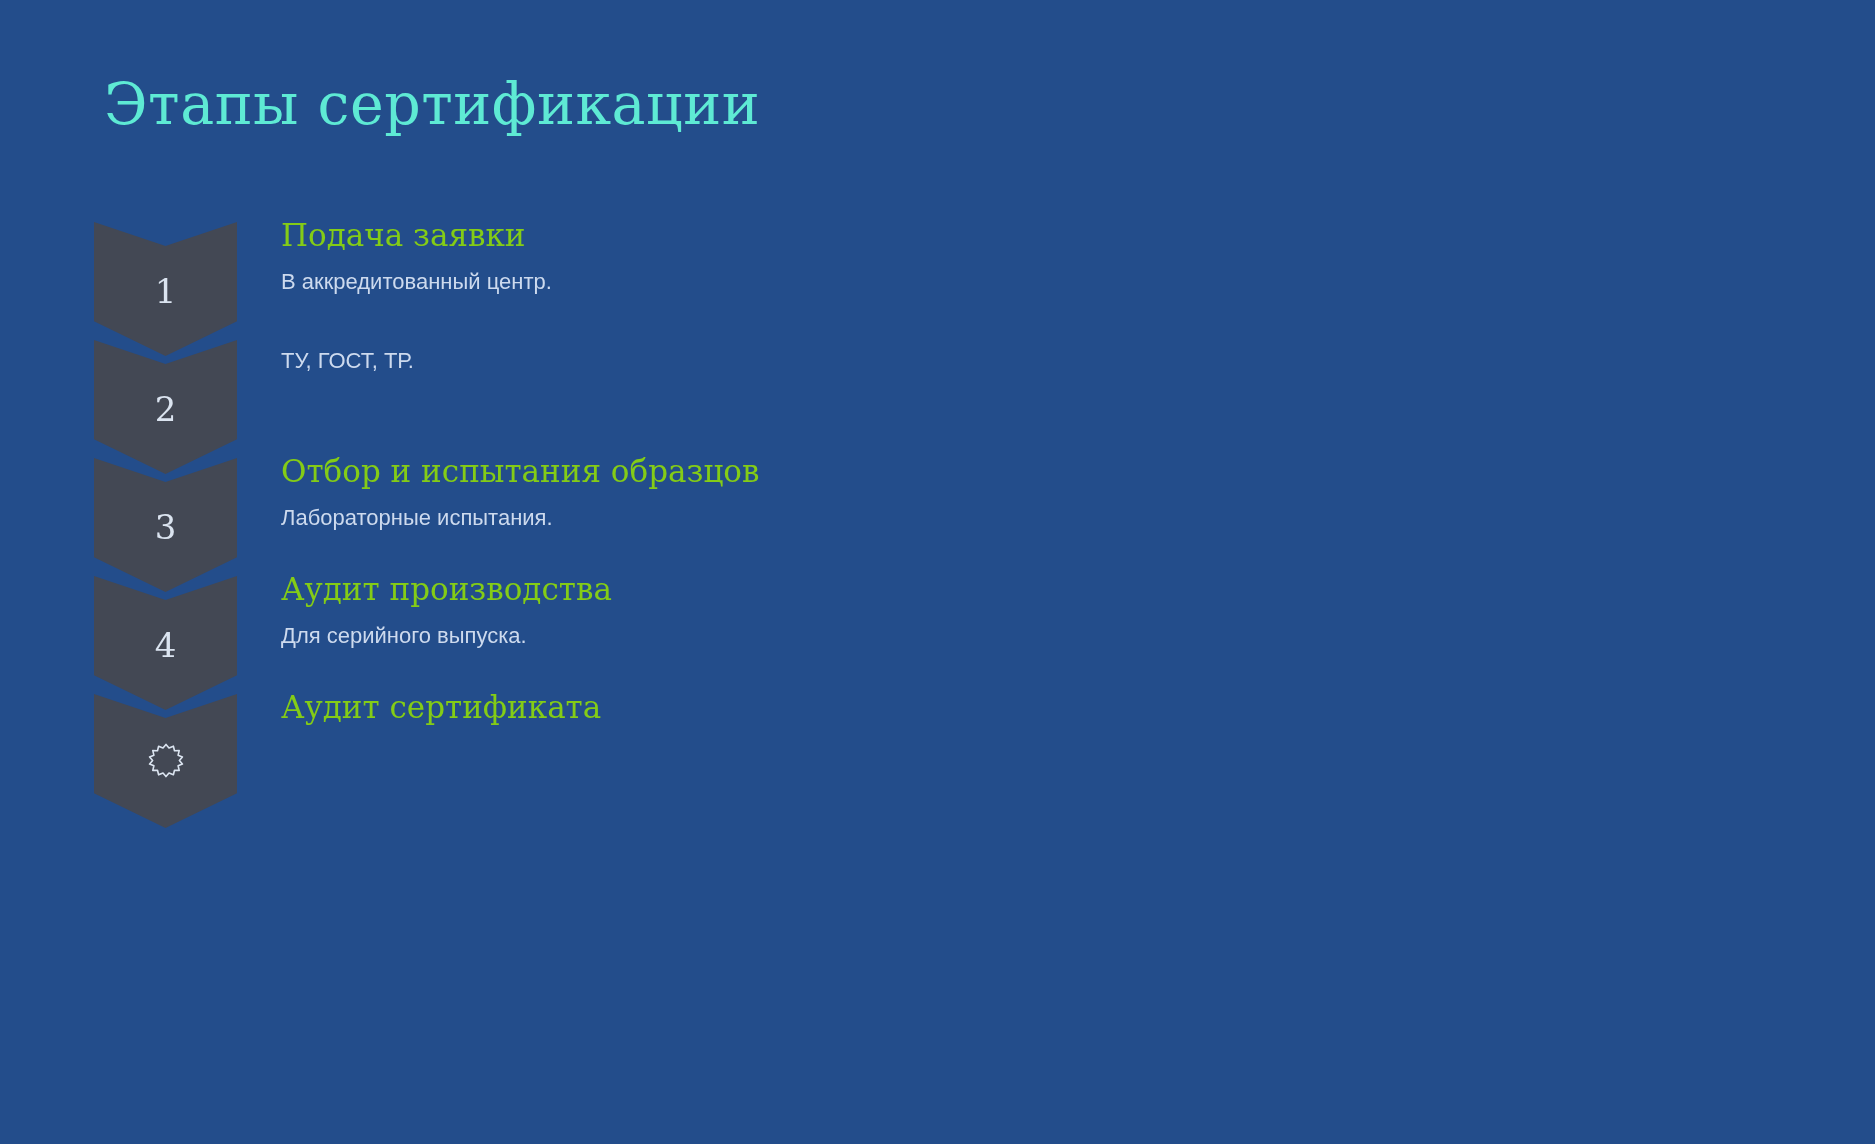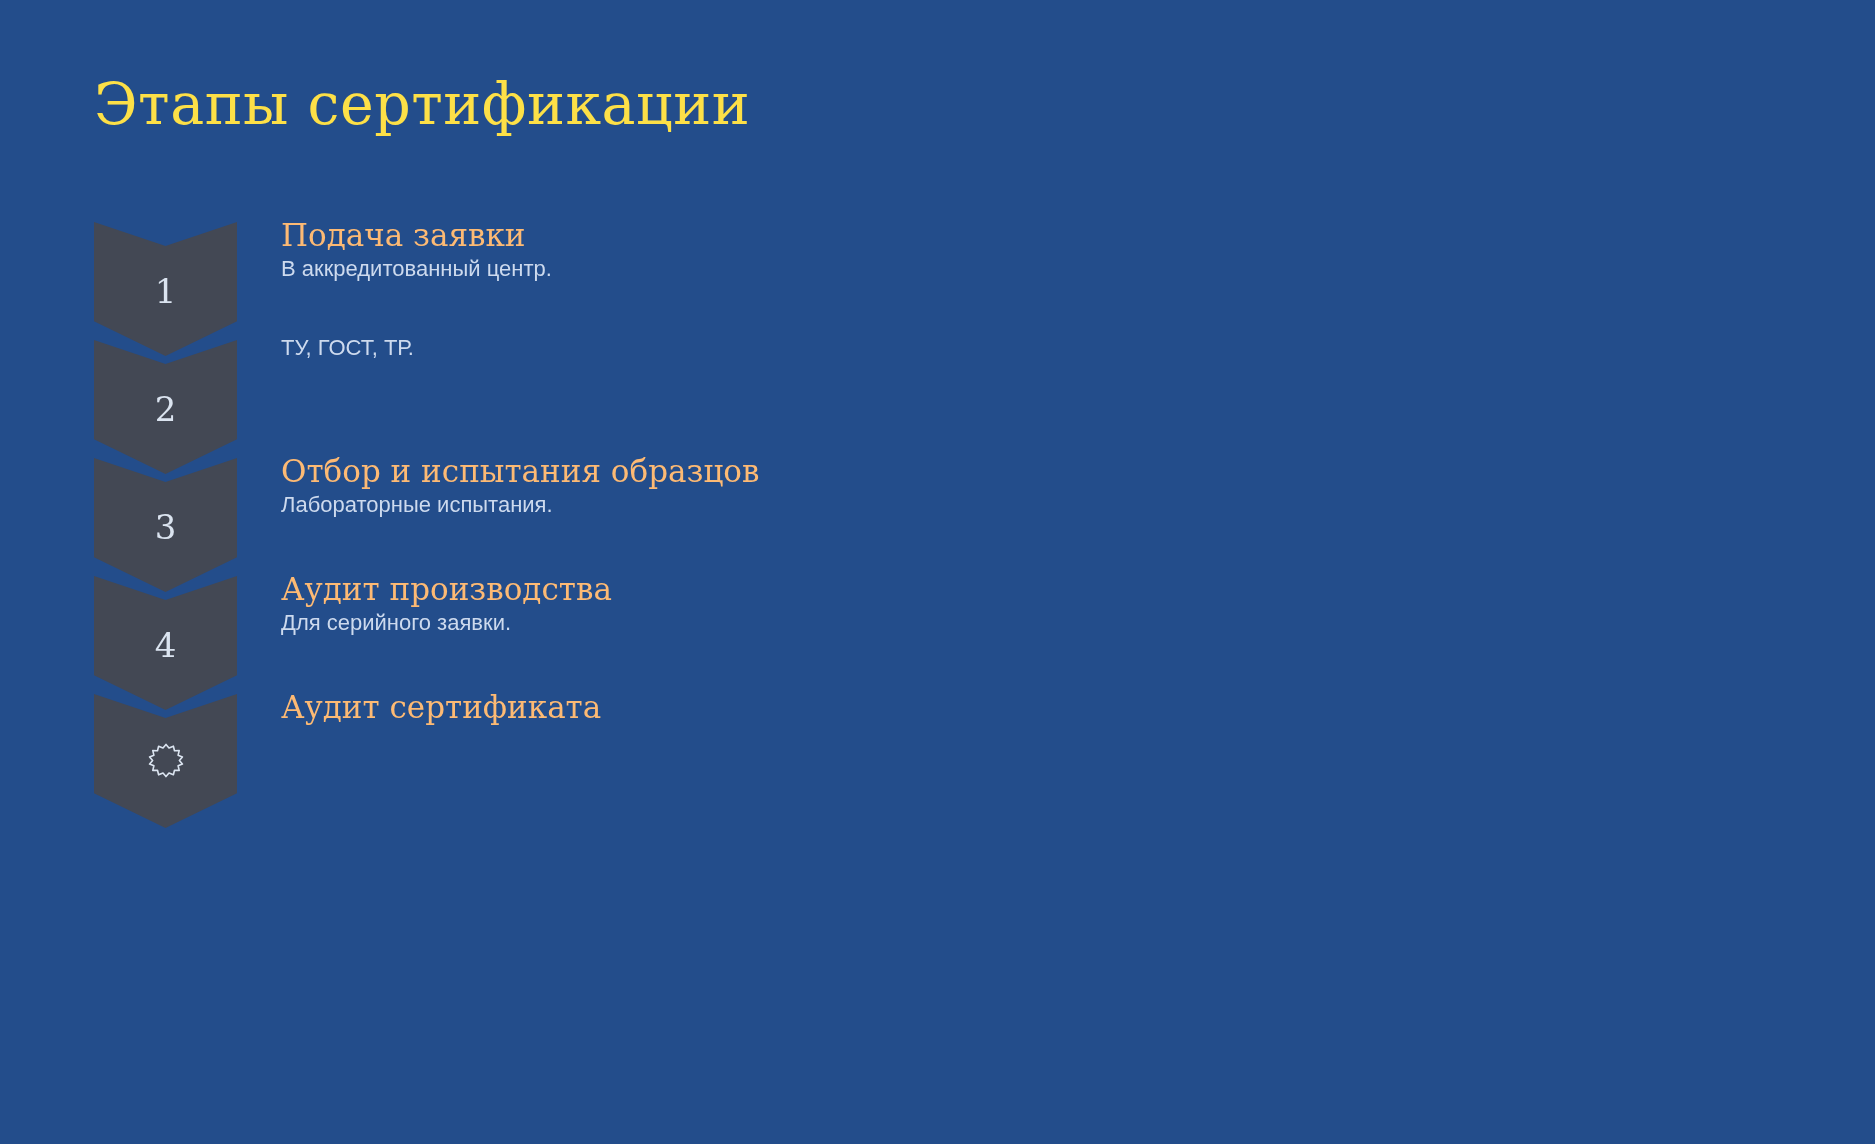--- a/index.html
+++ b/index.html
@@ -15,27 +15,27 @@
   #page {
     position: relative;
     width: 1875px;
     height: 1144px;
     background: #234d8b;
     box-sizing: border-box;
   }
   
   #page-title {
     position: absolute;
-    left: 94px;
+    left: 104px;
     top: 72px;
     font-family: "DejaVu Serif", "Liberation Serif", serif;
     font-size: 57px;
     line-height: 1.15;
     font-weight: 400;
-    color: #fde047;
+    color: #5eead4;
     letter-spacing: 0.5px;
     white-space: nowrap;
   }
   
   #steps {
     position: absolute;
     left: 94px;
     top: 222px;
     width: 1600px;
   }
@@ -80,25 +80,26 @@
   .step-text {
     position: absolute;
     left: 187px;
     top: -6px;
     width: 1100px;
   }
   .step-title {
     font-family: "DejaVu Serif", "Liberation Serif", serif;
     font-size: 31px;
     font-weight: 400;
-    color: #fdba74;
+    color: #84cc16;
     line-height: 1.25;
     white-space: nowrap;
   }
   .step-desc {
+    margin-top: 13px;
     font-family: "Liberation Sans", sans-serif;
     font-size: 22px;
     font-weight: 400;
     color: #cddaee;
     line-height: 1.3;
     white-space: nowrap;
   }
 </style>
 </head>
 <body>
@@ -137,21 +138,21 @@
         <div class="step-desc">Лабораторные испытания.</div>
       </div>
     </div>
 
     <div class="step-row">
       <div class="badge">
         <span class="badge-num">4</span>
       </div>
       <div class="step-text">
         <div class="step-title">Аудит производства</div>
-        <div class="step-desc">Для серийного заявки.</div>
+        <div class="step-desc">Для серийного выпуска.</div>
       </div>
     </div>
 
     <div class="step-row">
       <div class="badge">
         <span class="badge-icon">
           <svg viewBox="0 0 40 40" width="40" height="40" aria-hidden="true">
             <polygon points="20,1.4 23.0,5.0 27.4,3.2 28.5,7.8 33.2,7.6 32.1,12.2 36.4,13.9 33.4,17.5 36.4,21.1 32.1,22.8 33.2,27.4 28.5,27.2 27.4,31.8 23.0,30.0 20,33.6 17.0,30.0 12.6,31.8 11.5,27.2 6.8,27.4 7.9,22.8 3.6,21.1 6.6,17.5 3.6,13.9 7.9,12.2 6.8,7.6 11.5,7.8 12.6,3.2 17.0,5.0" fill="none" stroke="#dbe4f0" stroke-width="1.6" stroke-linejoin="round"></polygon>
           </svg>
         </span>

